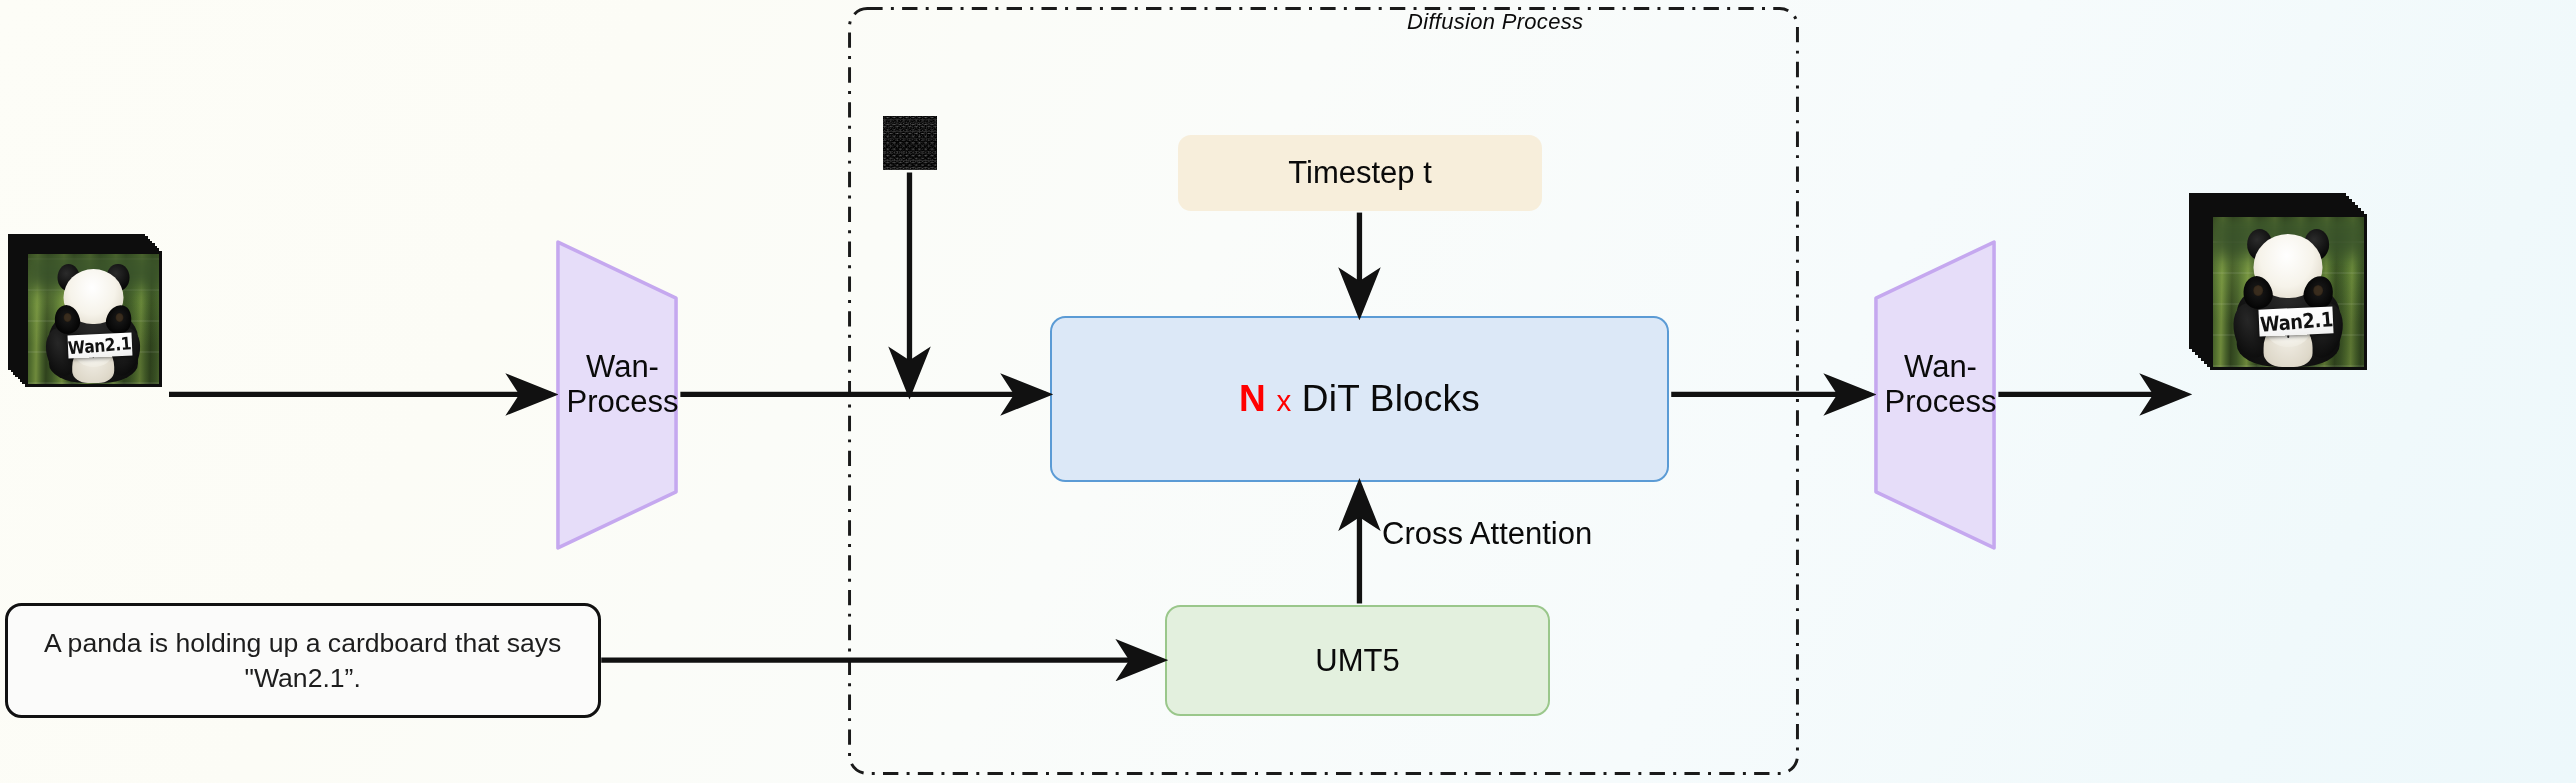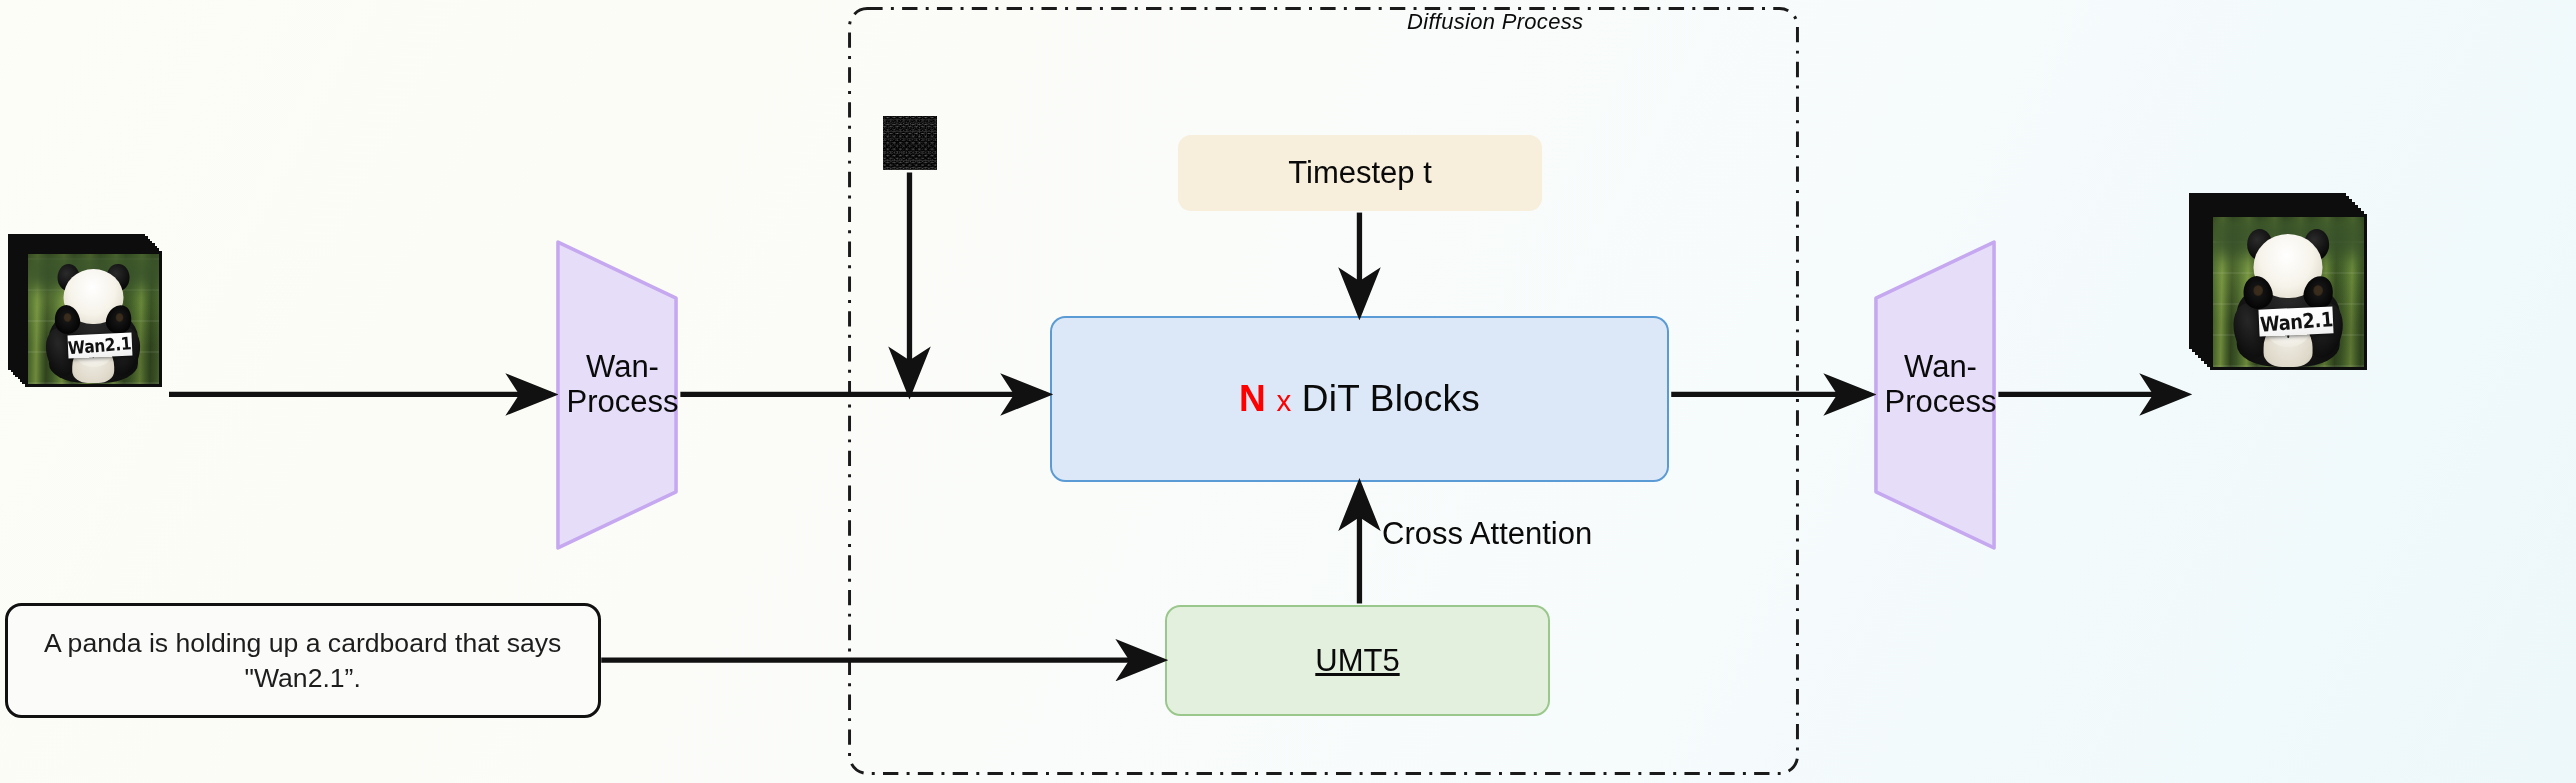--- a/index.html
+++ b/index.html
@@ -187,21 +187,21 @@
   #dit-x{color:#ff0000;font-size:29.5px;font-weight:400;}
   #timestep-box{
     left:1178px;top:135px;width:364px;height:76px;
     background:#f7eedb;border:none;border-radius:13px;
   }
   #timestep-label{font-size:31px;color:#0a0a0a;}
   #umt5-box{
     left:1165px;top:605px;width:385px;height:111px;
     background:#e3f0de;border:2.4px solid #9ac78b;border-radius:15.4px;
   }
-  #umt5-label{font-size:31px;color:#0a0a0a;text-decoration:underline;}
+  #umt5-label{font-size:31px;color:#0a0a0a;}
   #prompt-box{
     left:4.7px;top:603px;width:596px;height:115px;
     background:#fbfbfa;border:3.5px solid #111111;border-radius:16.5px;
     flex-direction:column;
   }
   #prompt-text{
     font-size:26.6px;line-height:1.30;color:#1d1d1d;
     padding:0 32px;
   }
 

